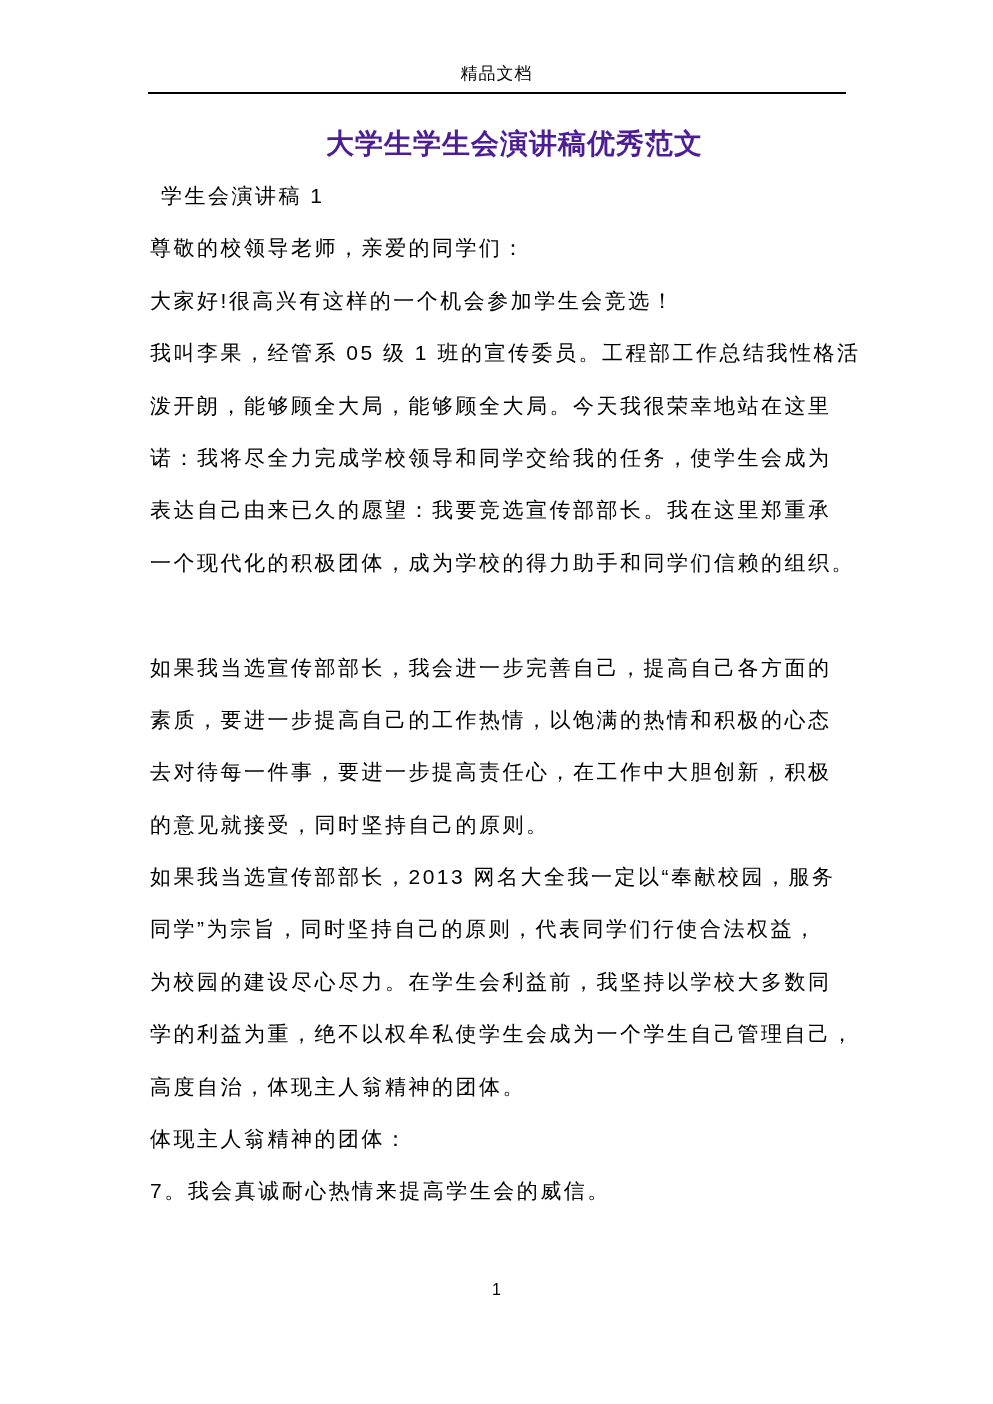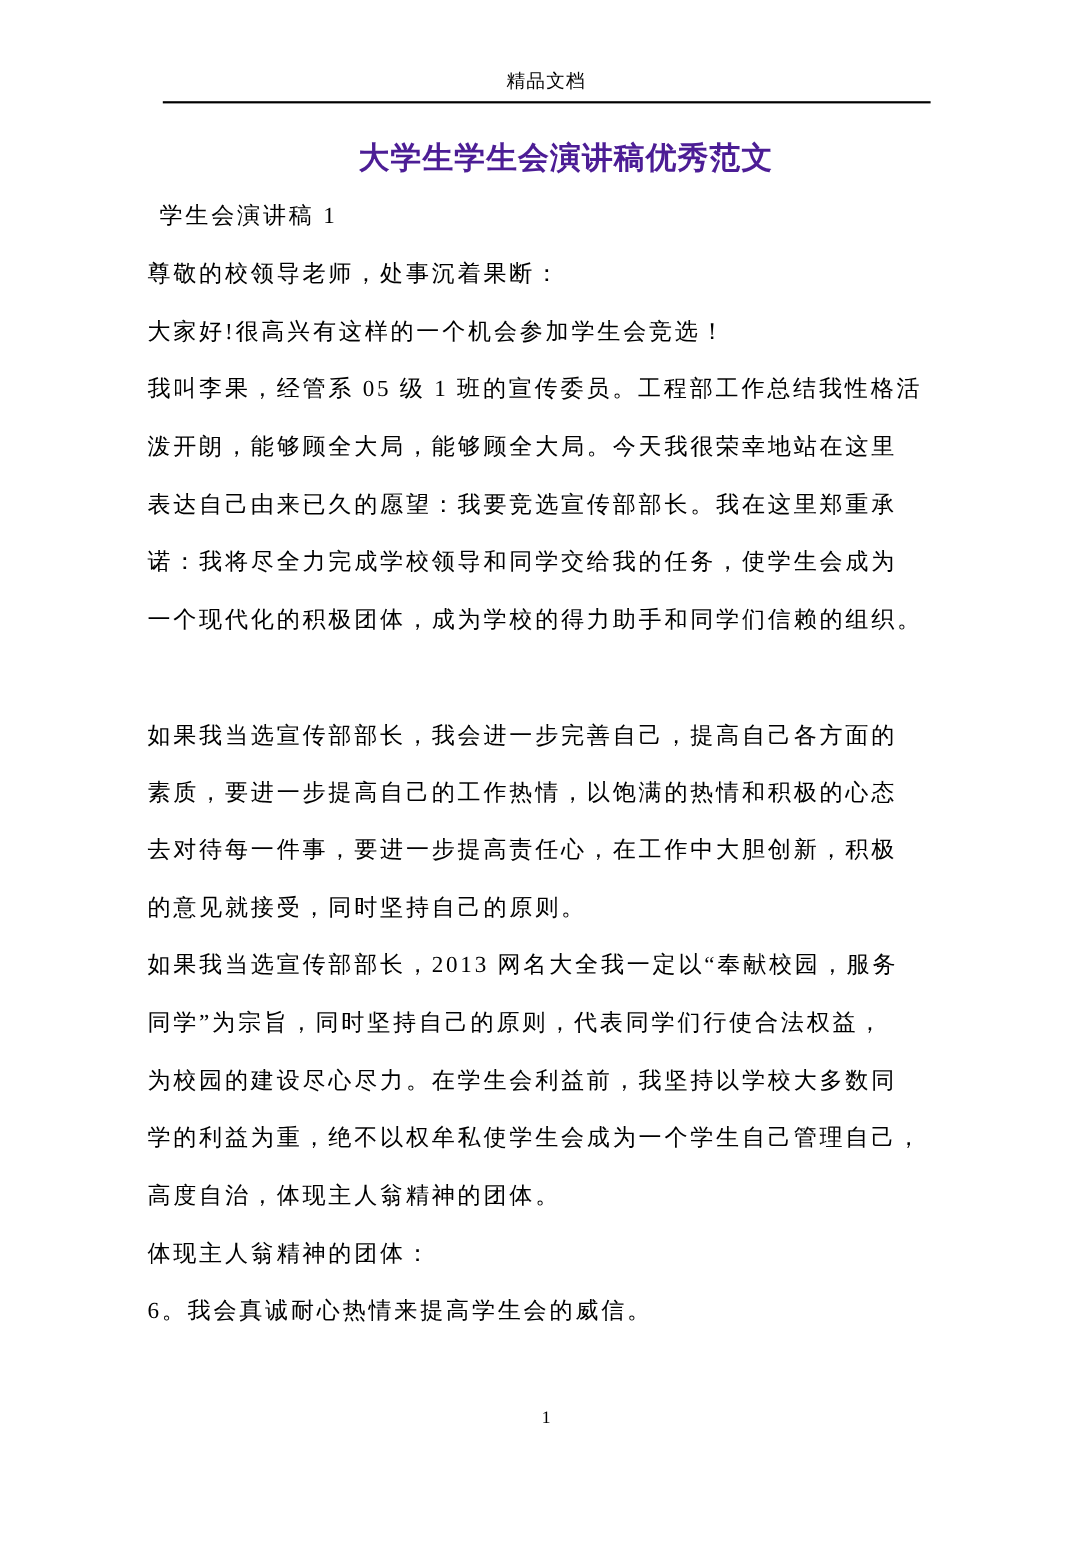--- a/index.html
+++ b/index.html
@@ -5,21 +5,21 @@
   html, body {
     margin: 0;
     padding: 0;
     background: #ffffff;
   }
   .page {
     position: relative;
     width: 915px;
     height: 1404px;
     background: #ffffff;
-    font-family: Liberation Serif, serif;
+    font-family: Liberation Sans, sans-serif;
     color: #000000;
     overflow: hidden;
   }
   .header-watermark {
     position: absolute;
     top: 62px;
     left: 0;
     width: 993px;
     text-align: center;
     font-size: 17px;
@@ -40,21 +40,21 @@
     left: 0;
     width: 993px;
     text-align: center;
     font-size: 28px;
     font-weight: bold;
     letter-spacing: 1px;
   }
   .body-text {
     position: absolute;
     top: 170px;
-    left: 134px;
+    left: 150px;
     width: 710px;
   }
   .body-line {
     height: 52.4px;
     line-height: 52.4px;
     font-size: 21px;
     letter-spacing: 2.5px;
     white-space: nowrap;
   }
   .body-line.indent-first {
@@ -75,36 +75,36 @@
 <div class="page">
 
   <div class="header-watermark">精品文档</div>
 
   <div class="header-rule"></div>
 
   <div class="doc-title" style="color: #4c1d95; margin-left: 18px;">大学生学生会演讲稿优秀范文</div>
 
   <div class="body-text">
       <div class="body-line indent-first">学生会演讲稿 1</div>
-      <div class="body-line">尊敬的校领导老师，处事沉着果断：</div>
+      <div class="body-line">尊敬的校领导老师，亲爱的同学们：</div>
       <div class="body-line">大家好!很高兴有这样的一个机会参加学生会竞选！</div>
       <div class="body-line">我叫李果，经管系 05 级 1 班的宣传委员。工程部工作总结我性格活</div>
       <div class="body-line">泼开朗，能够顾全大局，能够顾全大局。今天我很荣幸地站在这里</div>
+      <div class="body-line">诺：我将尽全力完成学校领导和同学交给我的任务，使学生会成为</div>
       <div class="body-line">表达自己由来已久的愿望：我要竞选宣传部部长。我在这里郑重承</div>
-      <div class="body-line">诺：我将尽全力完成学校领导和同学交给我的任务，使学生会成为</div>
       <div class="body-line">一个现代化的积极团体，成为学校的得力助手和同学们信赖的组织。</div>
       <div class="body-line"></div>
       <div class="body-line">如果我当选宣传部部长，我会进一步完善自己，提高自己各方面的</div>
       <div class="body-line">素质，要进一步提高自己的工作热情，以饱满的热情和积极的心态</div>
       <div class="body-line">去对待每一件事，要进一步提高责任心，在工作中大胆创新，积极</div>
       <div class="body-line">的意见就接受，同时坚持自己的原则。</div>
       <div class="body-line">如果我当选宣传部部长，2013 网名大全我一定以“奉献校园，服务</div>
       <div class="body-line">同学”为宗旨，同时坚持自己的原则，代表同学们行使合法权益，</div>
       <div class="body-line">为校园的建设尽心尽力。在学生会利益前，我坚持以学校大多数同</div>
       <div class="body-line">学的利益为重，绝不以权牟私使学生会成为一个学生自己管理自己，</div>
       <div class="body-line">高度自治，体现主人翁精神的团体。</div>
       <div class="body-line">体现主人翁精神的团体：</div>
-      <div class="body-line">6。我会真诚耐心热情来提高学生会的威信。</div>
+      <div class="body-line">7。我会真诚耐心热情来提高学生会的威信。</div>
     </div>
 
   <div class="footer-pagenum">1</div>
 
 </div>
 
 </body></html>

